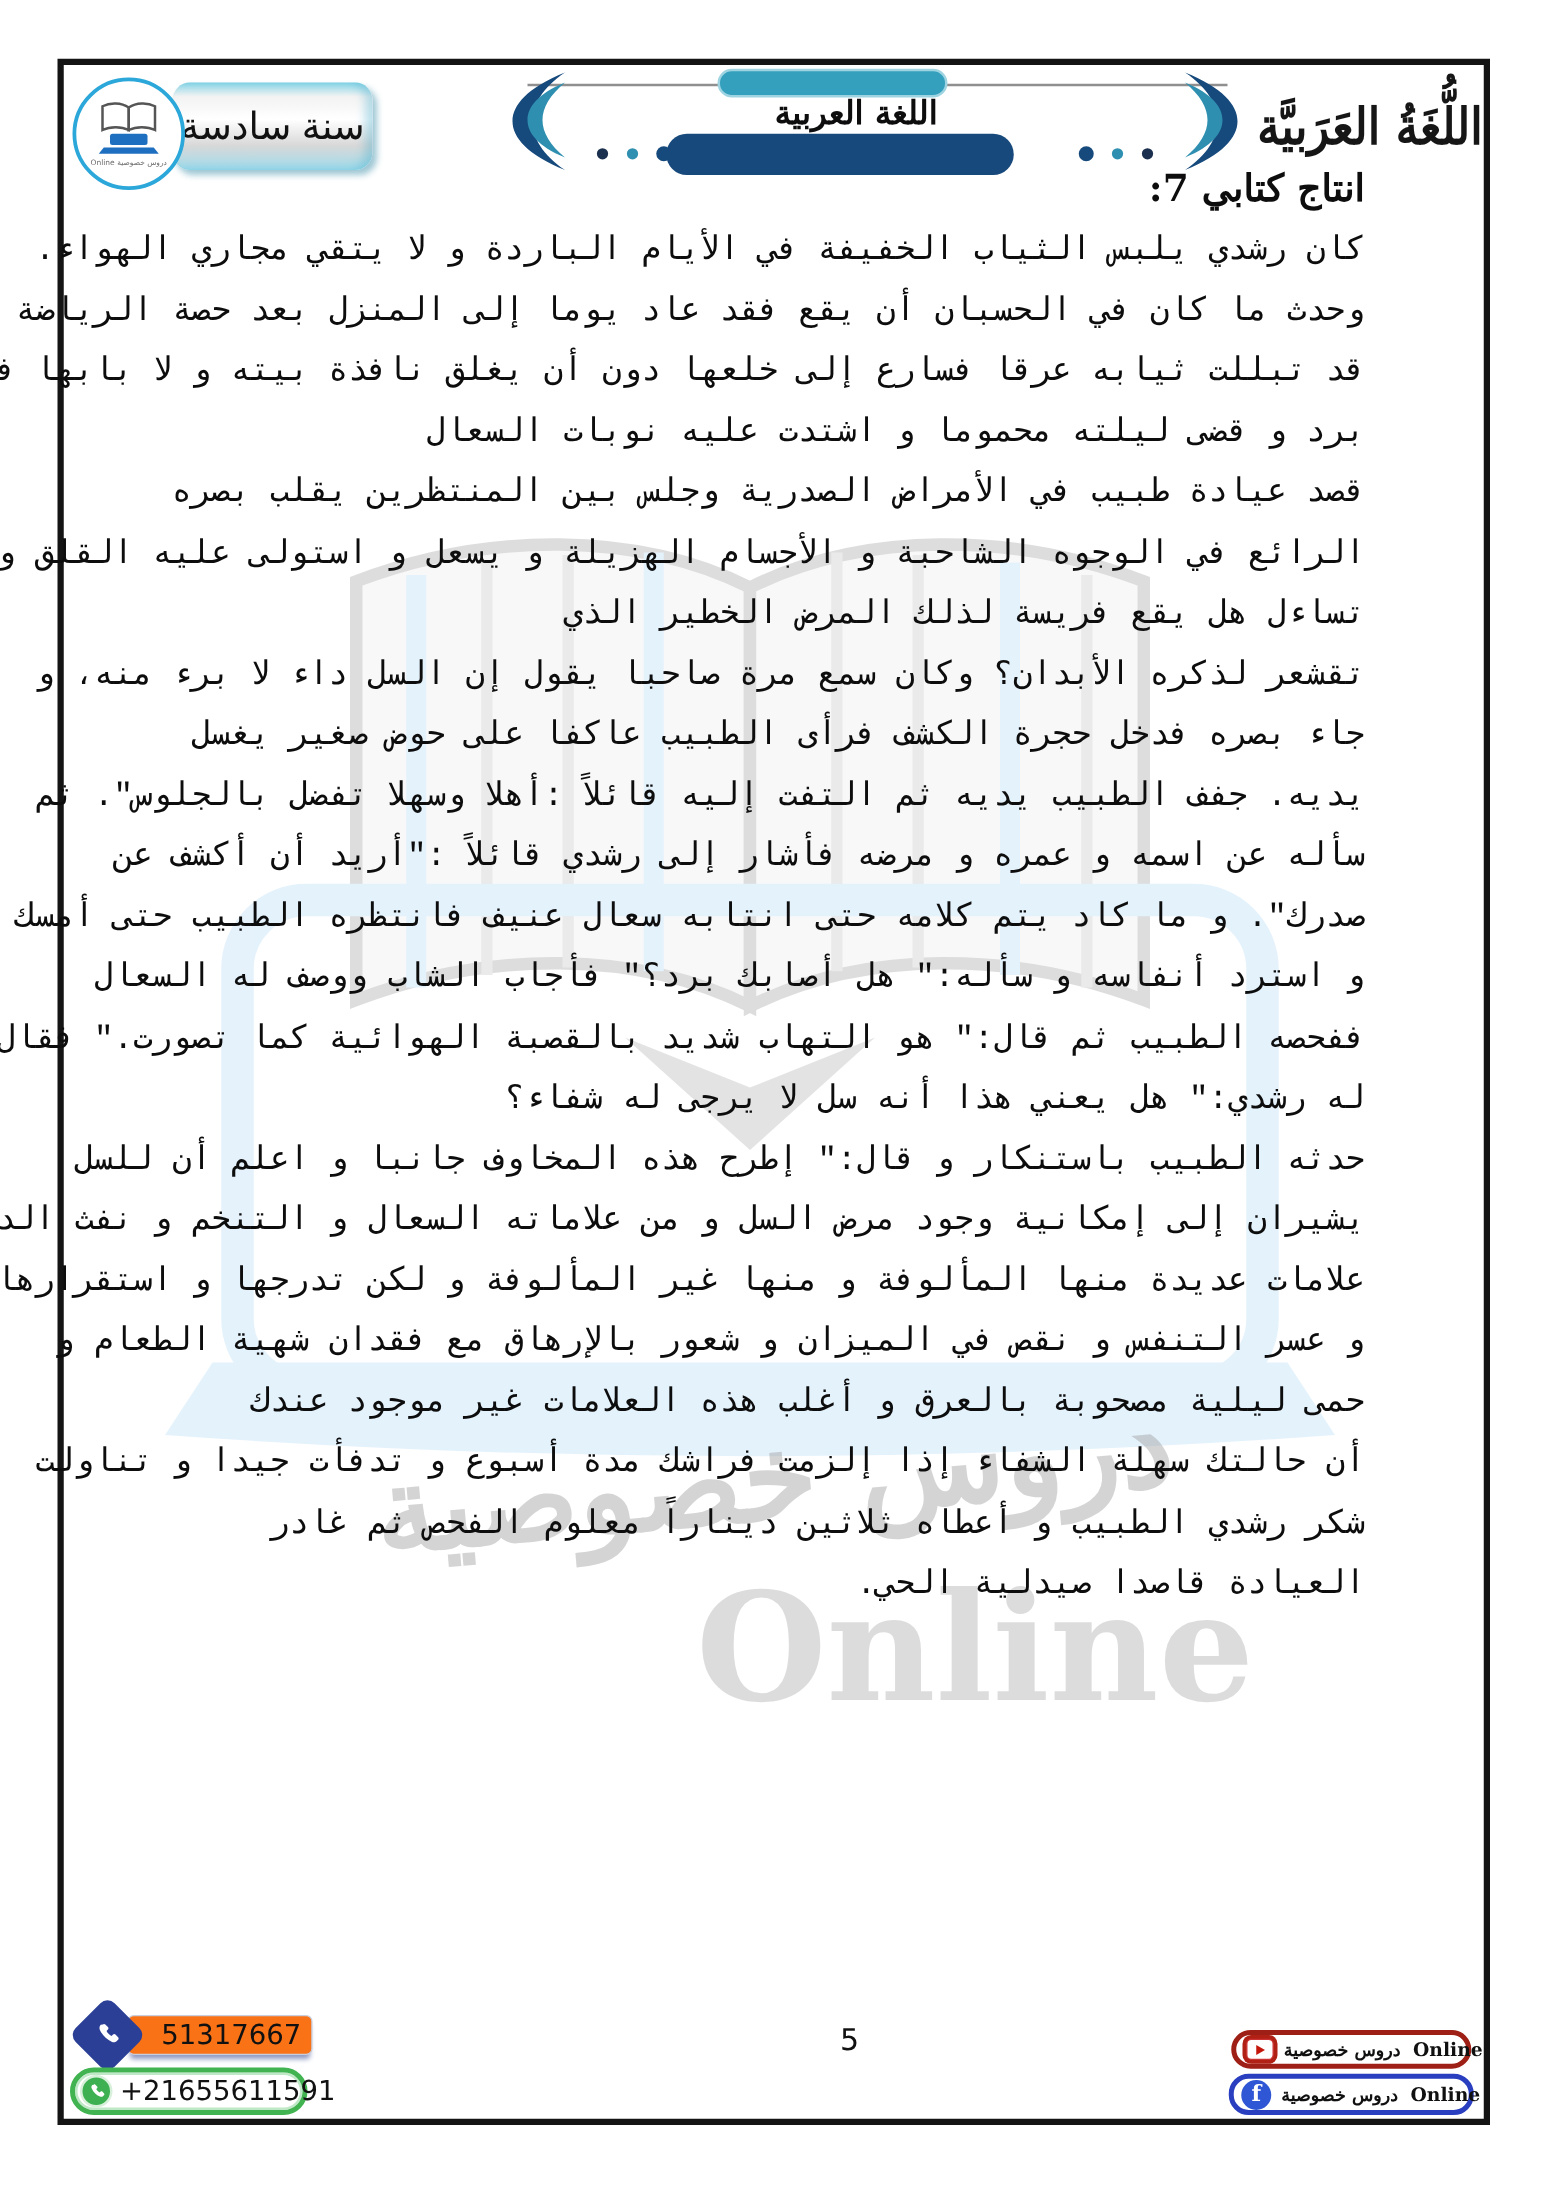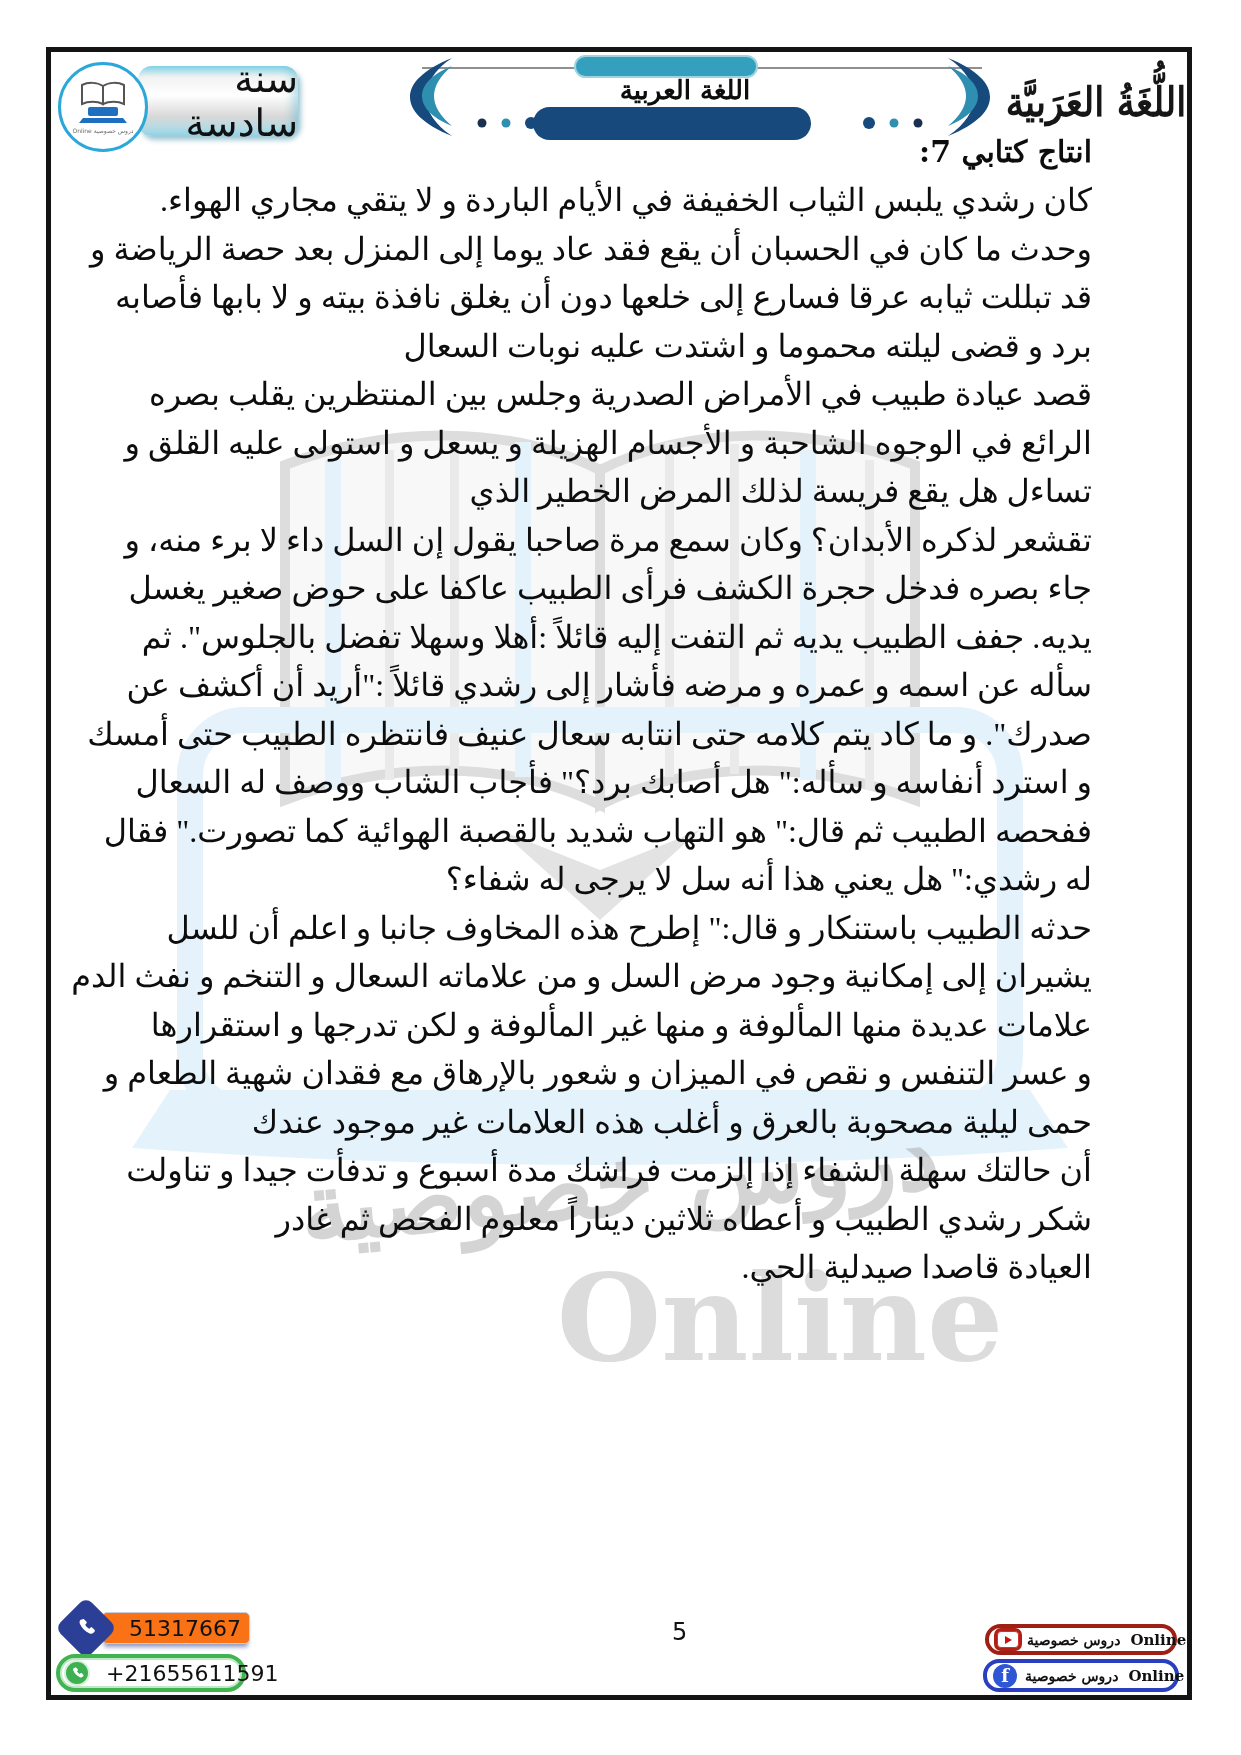--- a/index.html
+++ b/index.html
@@ -18,61 +18,61 @@
     display:flex; flex-direction:column; align-items:center; justify-content:center;
   }
   .logo-caption { font-size:6px; color:#6b6b6b; text-align:center; line-height:1.1; direction:rtl; }
   .grade-pill {
     position:absolute; left:138px; top:66px; width:160px; height:70px; z-index:4;
     border-radius:14px;
     background:linear-gradient(180deg,#8ed9ea 0%,#f2f2f2 16%,#ffffff 42%,#d8d8d8 72%,#9fdcec 100%);
     box-shadow:3px 4px 5px rgba(40,130,160,.45), inset -6px 0 8px rgba(60,170,200,.35);
     display:flex; align-items:center; justify-content:center;
   }
-  .grade-pill span { font-family:Liberation Serif, serif; font-size:38px; color:#111; direction:rtl; }
+  .grade-pill span { font-family:Liberation Sans, sans-serif; font-size:30px; color:#111; direction:rtl; }
   .banner-svg { position:absolute; left:390px; top:50px; z-index:3; }
   .calligraphy {
     position:absolute; left:1002px; top:52px; width:188px; height:102px; z-index:3;
     display:flex; align-items:center; justify-content:center; text-align:center;
     font-family:"DejaVu Serif", serif; font-weight:bold; font-size:36px; color:#161616;
     direction:rtl; line-height:1.05; transform:scaleY(1.12);
   }
   
   .watermark { position:absolute; left:100px; top:400px; z-index:1; pointer-events:none; }
   
   .doc-body {
     position:absolute; left:62px; top:128px; width:1030px; z-index:2;
     direction:rtl; color:#0d0d0d;
   }
   .doc-title {
     font-family:"DejaVu Serif", serif; font-weight:bold; font-size:30px; line-height:48px;
   }
   .doc-line {
-    font-family:Liberation Serif, serif; font-size:32px; line-height:48.5px; white-space:nowrap;
+    font-family:Liberation Mono, monospace; font-size:26px; line-height:48.5px; white-space:nowrap;
   }
   
   .page-num { position:absolute; left:672px; top:1618px; font-size:24px; color:#111; z-index:4; font-family:"DejaVu Sans", sans-serif; }
   .phone-diamond {
     position:absolute; left:64px; top:1606px; width:44px; height:44px; z-index:6;
     background:#2b3f97; border-radius:8px; transform:rotate(45deg);
     display:flex; align-items:center; justify-content:center;
   }
   .phone-diamond svg { transform:rotate(-45deg); }
   .phone-field {
     position:absolute; left:102px; top:1612px; width:148px; height:32px; z-index:5;
     background:#f97316; border:1px solid #c9cede; border-radius:5px;
     box-shadow:0 5px 4px -2px #8e99c0;
     display:flex; align-items:center; padding-left:26px;
     font-size:22px; color:#111;
   }
   .wa-pill {
     position:absolute; left:56px; top:1654px; width:190px; height:38px; z-index:6;
     background:#fff; border:4px solid #41b351; border-radius:19px;
     box-shadow:0 0 0 2px #bfe8c6 inset;
-    display:flex; align-items:center; gap:16px; padding-left:4px;
+    display:flex; align-items:center; gap:6px; padding-left:4px;
     font-size:22px; color:#111;
   }
   .wa-icon {
     width:26px; height:26px; border-radius:50%; background:#3db152;
     border:2px solid #d7f0da; display:flex; align-items:center; justify-content:center; flex:0 0 auto;
   }
   .badge {
     position:absolute; z-index:6; display:flex; align-items:center; gap:8px;
     background:#fff; border-radius:16px; padding:1px 10px 1px 6px;
   }

